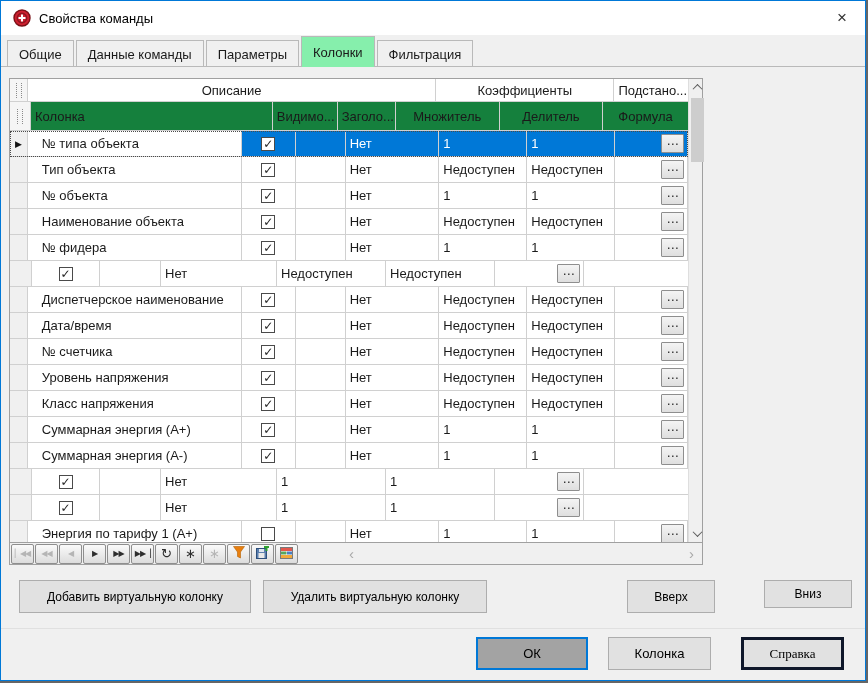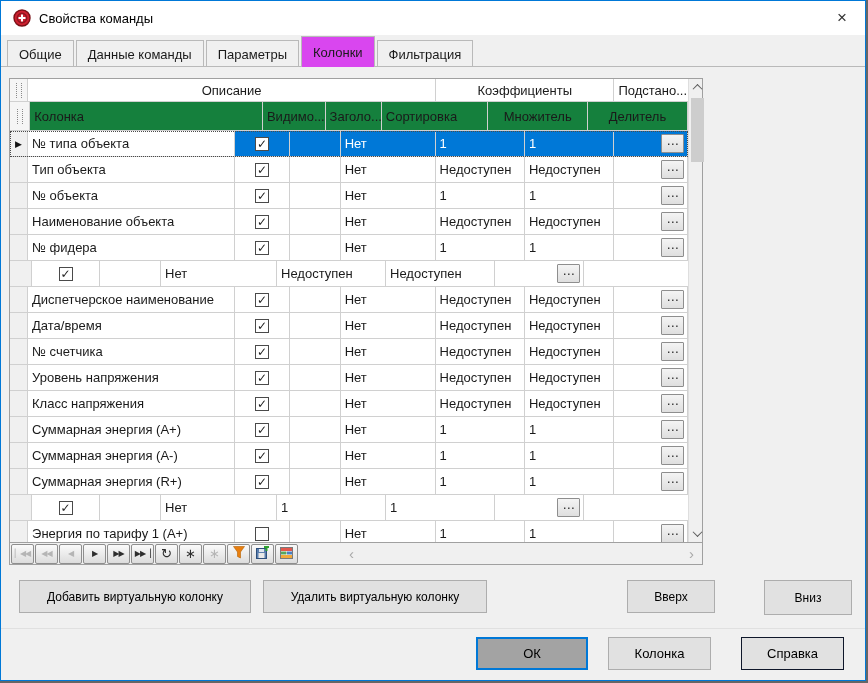--- a/index.html
+++ b/index.html
@@ -10,39 +10,39 @@
   .titlebar{position:absolute;top:0;left:0;right:0;height:34px;background:#ffffff;display:flex;align-items:center;}
   .appicon{margin-left:12px;width:18px;height:18px;flex:0 0 auto;}
   .title{margin-left:8px;font-size:13px;color:#000;}
   .closebtn{margin-left:auto;width:46px;height:34px;display:flex;align-items:center;justify-content:center;font-size:17px;color:#333;cursor:default;}
 
   
   .tabstrip{position:absolute;top:35px;left:0;right:0;height:31px;}
   .tabstrip::after{content:"";position:absolute;left:0;right:0;bottom:0;height:1px;background:#b9b9b9;z-index:1;}
   .tabs{display:flex;margin-left:6px;height:100%;align-items:flex-end;}
   .tab{position:relative;z-index:0;height:27px;padding:0 11px;background:#f0f0f0;border:1px solid #b9b9b9;border-bottom:none;display:flex;align-items:center;font-size:13px;color:#1a1a1a;margin-right:2px;}
-  .tab.active{z-index:2;height:31px;background:#d946ef;}
+  .tab.active{z-index:2;height:31px;background:#86efac;}
 
   
   .grid{position:absolute;left:8px;top:77px;width:694px;height:487px;border:1px solid #a0a0a0;background:#fff;}
   .gmain{display:flex;height:463px;}
   .gtable{width:828px;overflow:hidden;}
   .grouprow{display:flex;height:23px;background:#fff;border-bottom:1px solid #d0d0d0;}
   .colrow{display:flex;height:29px;background:#15803d;border-bottom:1px solid #d0d0d0;}
   .hcell{border-right:1px solid #d0d0d0;display:flex;align-items:center;font-size:13px;color:#1a1a1a;overflow:hidden;white-space:nowrap;}
   .hcell.center{justify-content:center;}
   .hcell.left{padding-left:4px;}
   .corner{background:#f5f5f5;justify-content:center;}
   .dots{width:6px;height:15px;border-left:1px dotted #8a8a8a;border-right:1px dotted #8a8a8a;}
 
   .rows{height:411px;overflow:hidden;background:#fff;}
   .row{display:flex;height:26px;border-bottom:1px solid #d0d0d0;background:#fff;}
   .cell{border-right:1px solid #d0d0d0;display:flex;align-items:center;font-size:13px;color:#1a1a1a;overflow:hidden;white-space:nowrap;padding-left:4px;}
   .c-ind{width:22px;padding:0;background:#f0f0f0;justify-content:center;}
-  .c0{width:254px;}
+  .c0{width:254px;margin-left:10px;}
   .c1{width:68px;justify-content:center;padding:0;}
   .c2{width:61px;}
   .c3{width:116px;}
   .c4{width:109px;}
   .c5{width:109px;}
   .c6{width:89px;justify-content:flex-end;padding-right:3px;}
   .h0{width:254px;} .h1{width:68px;} .h2{width:61px;} .h3{width:116px;} .h4{width:109px;} .h5{width:109px;} .h6{width:89px;border-right:none;}
   .g0{width:499px;} .g1{width:218px;} .g2{width:89px;border-right:none;}
 
   .row.sel{outline:1px dotted #4a4a4a;outline-offset:-1px;}
@@ -68,26 +68,26 @@
   .navbtn.disabled span{color:#b5b5b5;}
   .hscroll{flex:1;height:20px;margin-left:4px;background:#f0f0f0;position:relative;}
   .hs-left,.hs-right{position:absolute;top:0;height:20px;width:17px;display:flex;align-items:center;justify-content:center;color:#a9a9a9;font-size:15px;}
   .hs-left{left:40px;} .hs-right{right:2px;}
 
   
   .btn{position:absolute;background:#e1e1e1;border:1px solid #adadad;font-size:12px;color:#000;display:flex;align-items:center;justify-content:center;}
   .btn-add{left:18px;top:579px;width:232px;height:33px;}
   .btn-del{left:262px;top:579px;width:224px;height:33px;}
   .btn-up{left:626px;top:579px;width:88px;height:33px;}
-  .btn-down{left:763px;top:579px;width:88px;height:35px;}
+  .btn-down{left:763px;top:579px;width:88px;height:28px;}
 
   .bottombar{position:absolute;left:0;right:0;top:627px;bottom:0;background:#f0f0f0;border-top:1px solid #e0e0e0;}
   .btn-ok{left:475px;top:8px;width:112px;height:33px;border:2px solid #0078d7;position:absolute;background:#a3a3a3;font-size:13px;display:flex;align-items:center;justify-content:center;}
   .btn-cancel{left:607px;top:8px;width:103px;height:33px;position:absolute;background:#e1e1e1;border:1px solid #adadad;font-size:13px;display:flex;align-items:center;justify-content:center;}
-  .btn-help{left:740px;top:8px;width:103px;height:33px;position:absolute;background:#e1e1e1;border:1px solid #0f172a;font-size:13px;display:flex;align-items:center;justify-content:center;}
+  .btn-help{left:740px;top:8px;width:103px;height:33px;position:absolute;background:#e1e1e1;border:3px solid #0f172a;font-size:13px;display:flex;align-items:center;justify-content:center;font-family:Liberation Serif, serif;}
 </style>
 </head>
 <body>
 
 <div class="dialog">
 
   <div class="titlebar">
     <svg class="appicon" viewBox="0 0 18 18">
       <circle cx="9" cy="9" r="8" fill="#cf2030" stroke="#7a1016" stroke-width="1.4"></circle>
       <circle cx="9" cy="9" r="4.6" fill="none" stroke="#8e1620" stroke-width="1.6"></circle>
@@ -119,23 +119,23 @@
             <div class="hcell g1 center">Коэффициенты</div>
             <div class="hcell g2 left">Подстано...</div>
           </div>
         <div class="colrow" id="colrow">
             <div class="hcell corner" style="width: 22px;">
               <div class="dots"></div>
             </div>
             <div class="hcell h0 left">Колонка</div>
             <div class="hcell h1 left">Видимо...</div>
             <div class="hcell h2 left">Заголо...</div>
-            <div class="hcell h3 left">Сортировка</div>
             <div class="hcell h4 center">Множитель</div>
             <div class="hcell h5 center">Делитель</div>
+            <div class="hcell h6 center">Формула</div>
           </div>
         <div class="rows" id="rows">
             <div class="row sel">
               <div class="cell c-ind">
                 <span class="arrow">▶</span>
               </div>
               <div class="cell c0">№ типа объекта</div>
               <div class="cell c1 hl">
                 <div class="checkbox">
                   <span>✓</span>
@@ -361,21 +361,20 @@
               <div class="cell c4 hl">1</div>
               <div class="cell c5 hl">1</div>
               <div class="cell c6 hl">
                 <div class="fbtn">
                   <span>⋯</span>
                 </div>
               </div>
             </div>
             <div class="row">
               <div class="cell c-ind"></div>
-              <div class="cell c0">Суммарная энергия (R+)</div>
               <div class="cell c1 hl">
                 <div class="checkbox">
                   <span>✓</span>
                 </div>
               </div>
               <div class="cell c2 hl"></div>
               <div class="cell c3 hl">Нет</div>
               <div class="cell c4 hl">1</div>
               <div class="cell c5 hl">1</div>
               <div class="cell c6 hl">

